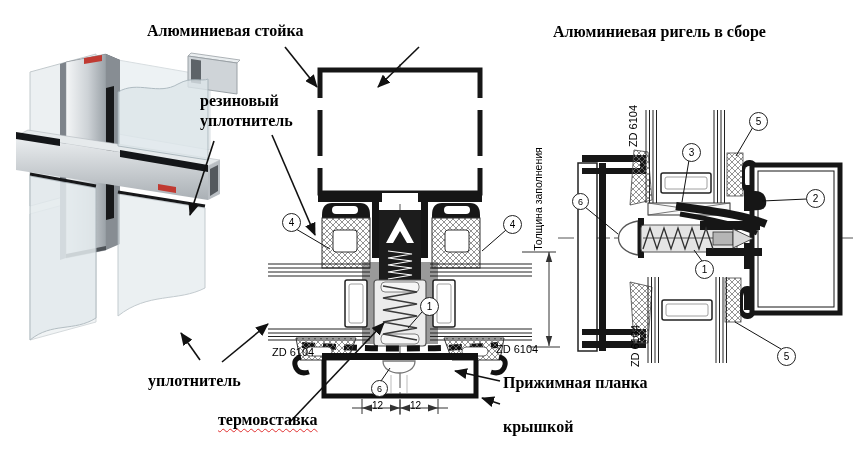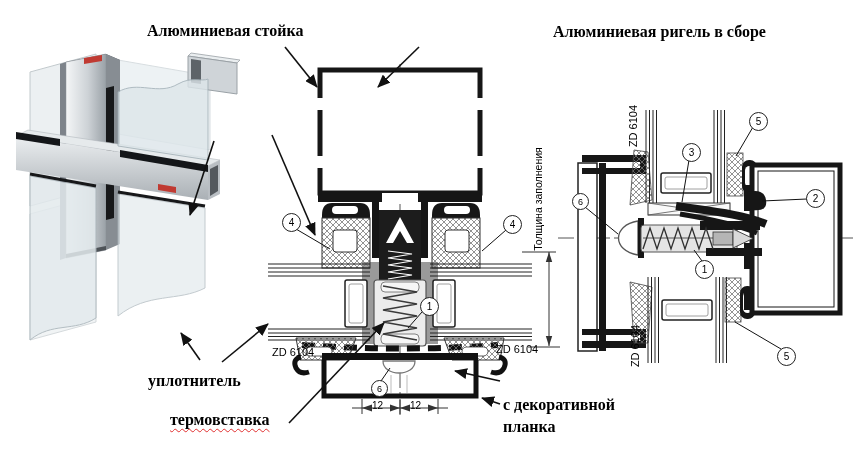--- a/index.html
+++ b/index.html
@@ -10,21 +10,21 @@
   .tech{position:absolute;font-family:"Liberation Sans","DejaVu Sans",sans-serif;
         font-weight:400;font-size:11px;white-space:nowrap;}
   .dim{position:absolute;font-family:"Liberation Sans","DejaVu Sans",sans-serif;
        font-size:10px;width:18px;text-align:left;white-space:nowrap;}
   .rot{transform:translate(-50%,-50%) rotate(-90deg);transform-origin:center;}
   .callout{position:absolute;width:17px;height:17px;border:1.2px solid #222;border-radius:50%;
            background:#fff;display:flex;align-items:center;justify-content:center;
            font-family:"Liberation Sans","DejaVu Sans",sans-serif;font-size:10px;z-index:5;}
   .callout.sm{width:15px;height:15px;font-size:9px;}
   .squiggle{text-decoration-line:underline;text-decoration-style:wavy;
-            text-decoration-color:#e03030;text-decoration-thickness:1px;text-underline-offset:3px;}
+            text-decoration-color:#e03030;text-decoration-thickness:1px;text-underline-offset:3px;margin-left:48px;}
 </style>
 </head>
 <body>
 
 <div id="stage">
 
 <svg id="art" width="857" height="467" viewBox="0 0 857 467">
   <defs>
     <pattern id="xh" width="6" height="6" patternUnits="userSpaceOnUse">
       <path d="M0,6 L6,0 M0,0 L6,6" stroke="#777" stroke-width="0.8"></path>
@@ -224,26 +224,30 @@
     <path d="M200,360 L181,333" marker-end="url(#ah)"></path>
     <path d="M222,362 L268,324" marker-end="url(#ah)"></path>
     <path d="M289,423 L384,323" marker-end="url(#ah)"></path>
     <path d="M500,381 L455,371" marker-end="url(#ah)"></path>
     <path d="M500,404 L482,398" marker-end="url(#ah)"></path>
   </g>
 </svg>
 
 <div class="lbl" style="left:147px;top:21px;">Алюминиевая стойка</div>
 <div class="lbl" style="left:553px;top:22px;">Алюминиевая ригель в сборе</div>
+<div class="lbl" style="left:200px;top:91px;">
+  <span>резиновый</span><br>
+  <span>уплотнитель</span>
+</div>
 <div class="lbl" style="left:148px;top:371px;">уплотнитель</div>
 <div class="lbl squiggle" style="left:170px;top:410px;">термовставка</div>
 <div class="lbl" style="left:503px;top:372px;line-height:22px;">
+  <span>Прижимная планка</span><br>
   <br>
-  <span>с декоративной</span><br>
-  <span>планка</span>
+  <span>крышкой</span>
 </div>
 
 <div class="tech" style="left:272px;top:346px;">ZD 6104</div>
 <div class="tech" style="left:496px;top:343px;">ZD 6104</div>
 <div class="tech rot" style="left:633px;top:126px;">ZD 6104</div>
 <div class="tech rot" style="left:635px;top:346px;">ZD 6104</div>
 <div class="tech rot" style="left:538px;top:199px;font-size:10.5px;">Толщина заполнения</div>
 
 <div class="dim" style="left:372px;top:400px;">12</div>
 <div class="dim" style="left:410px;top:400px;">12</div>

